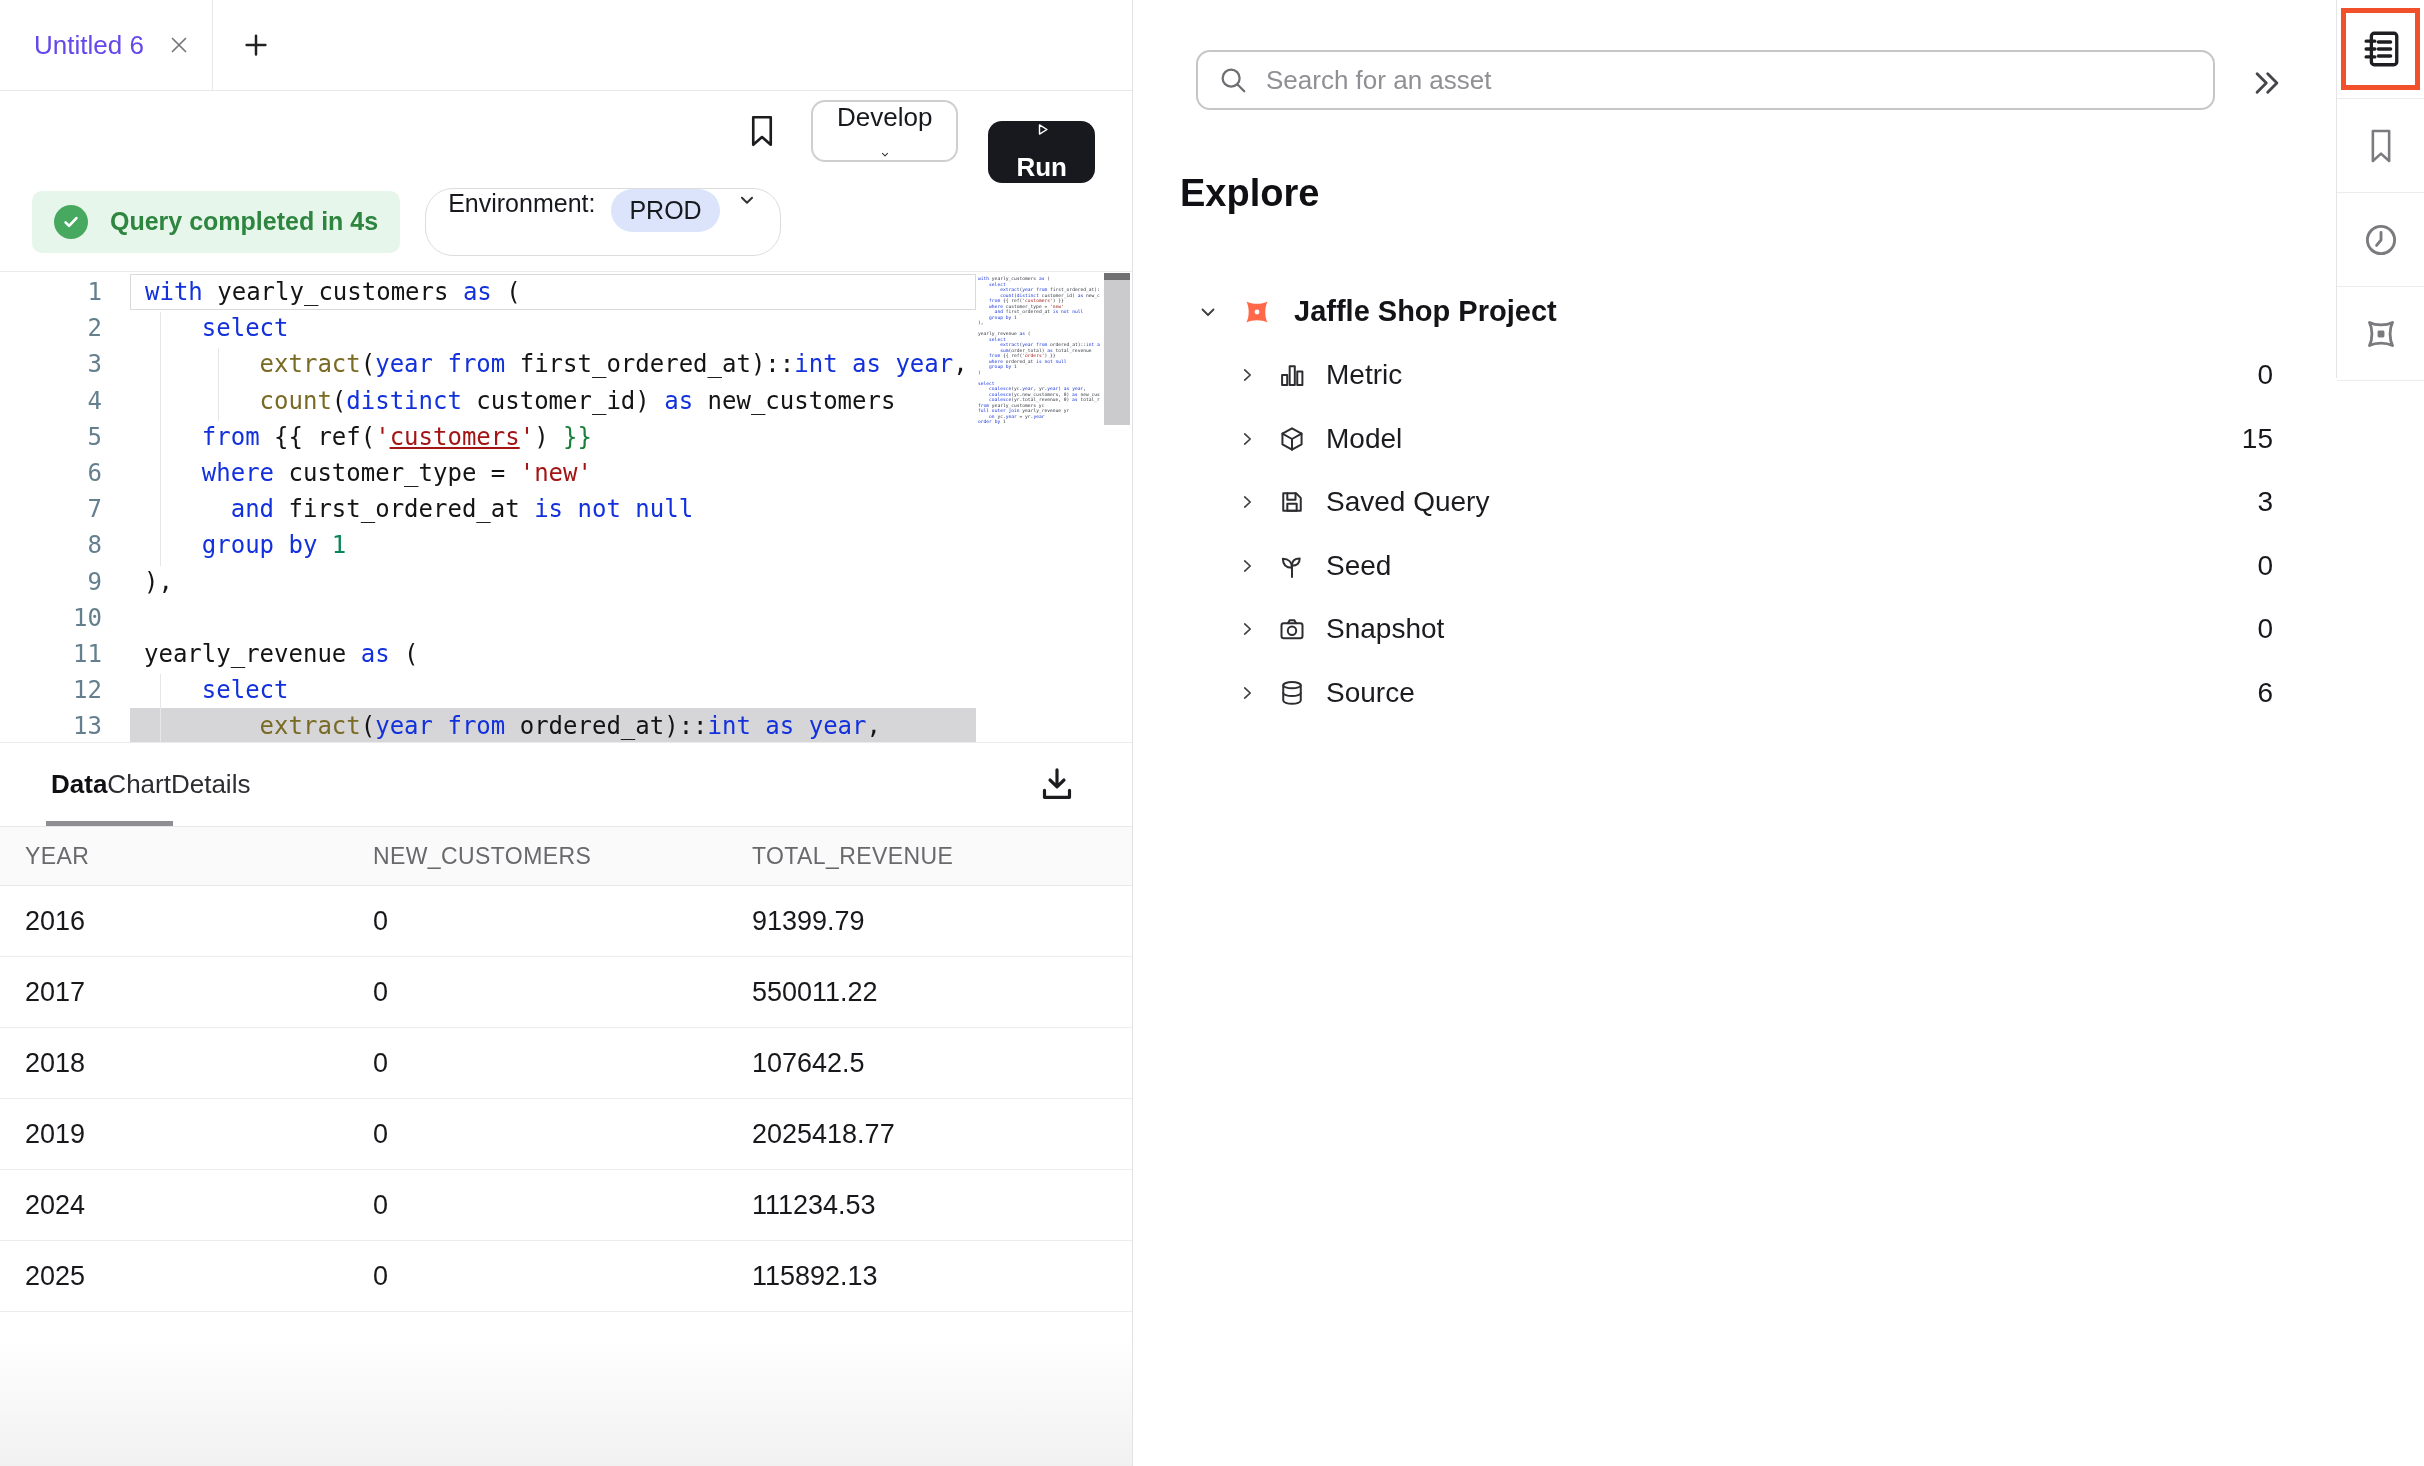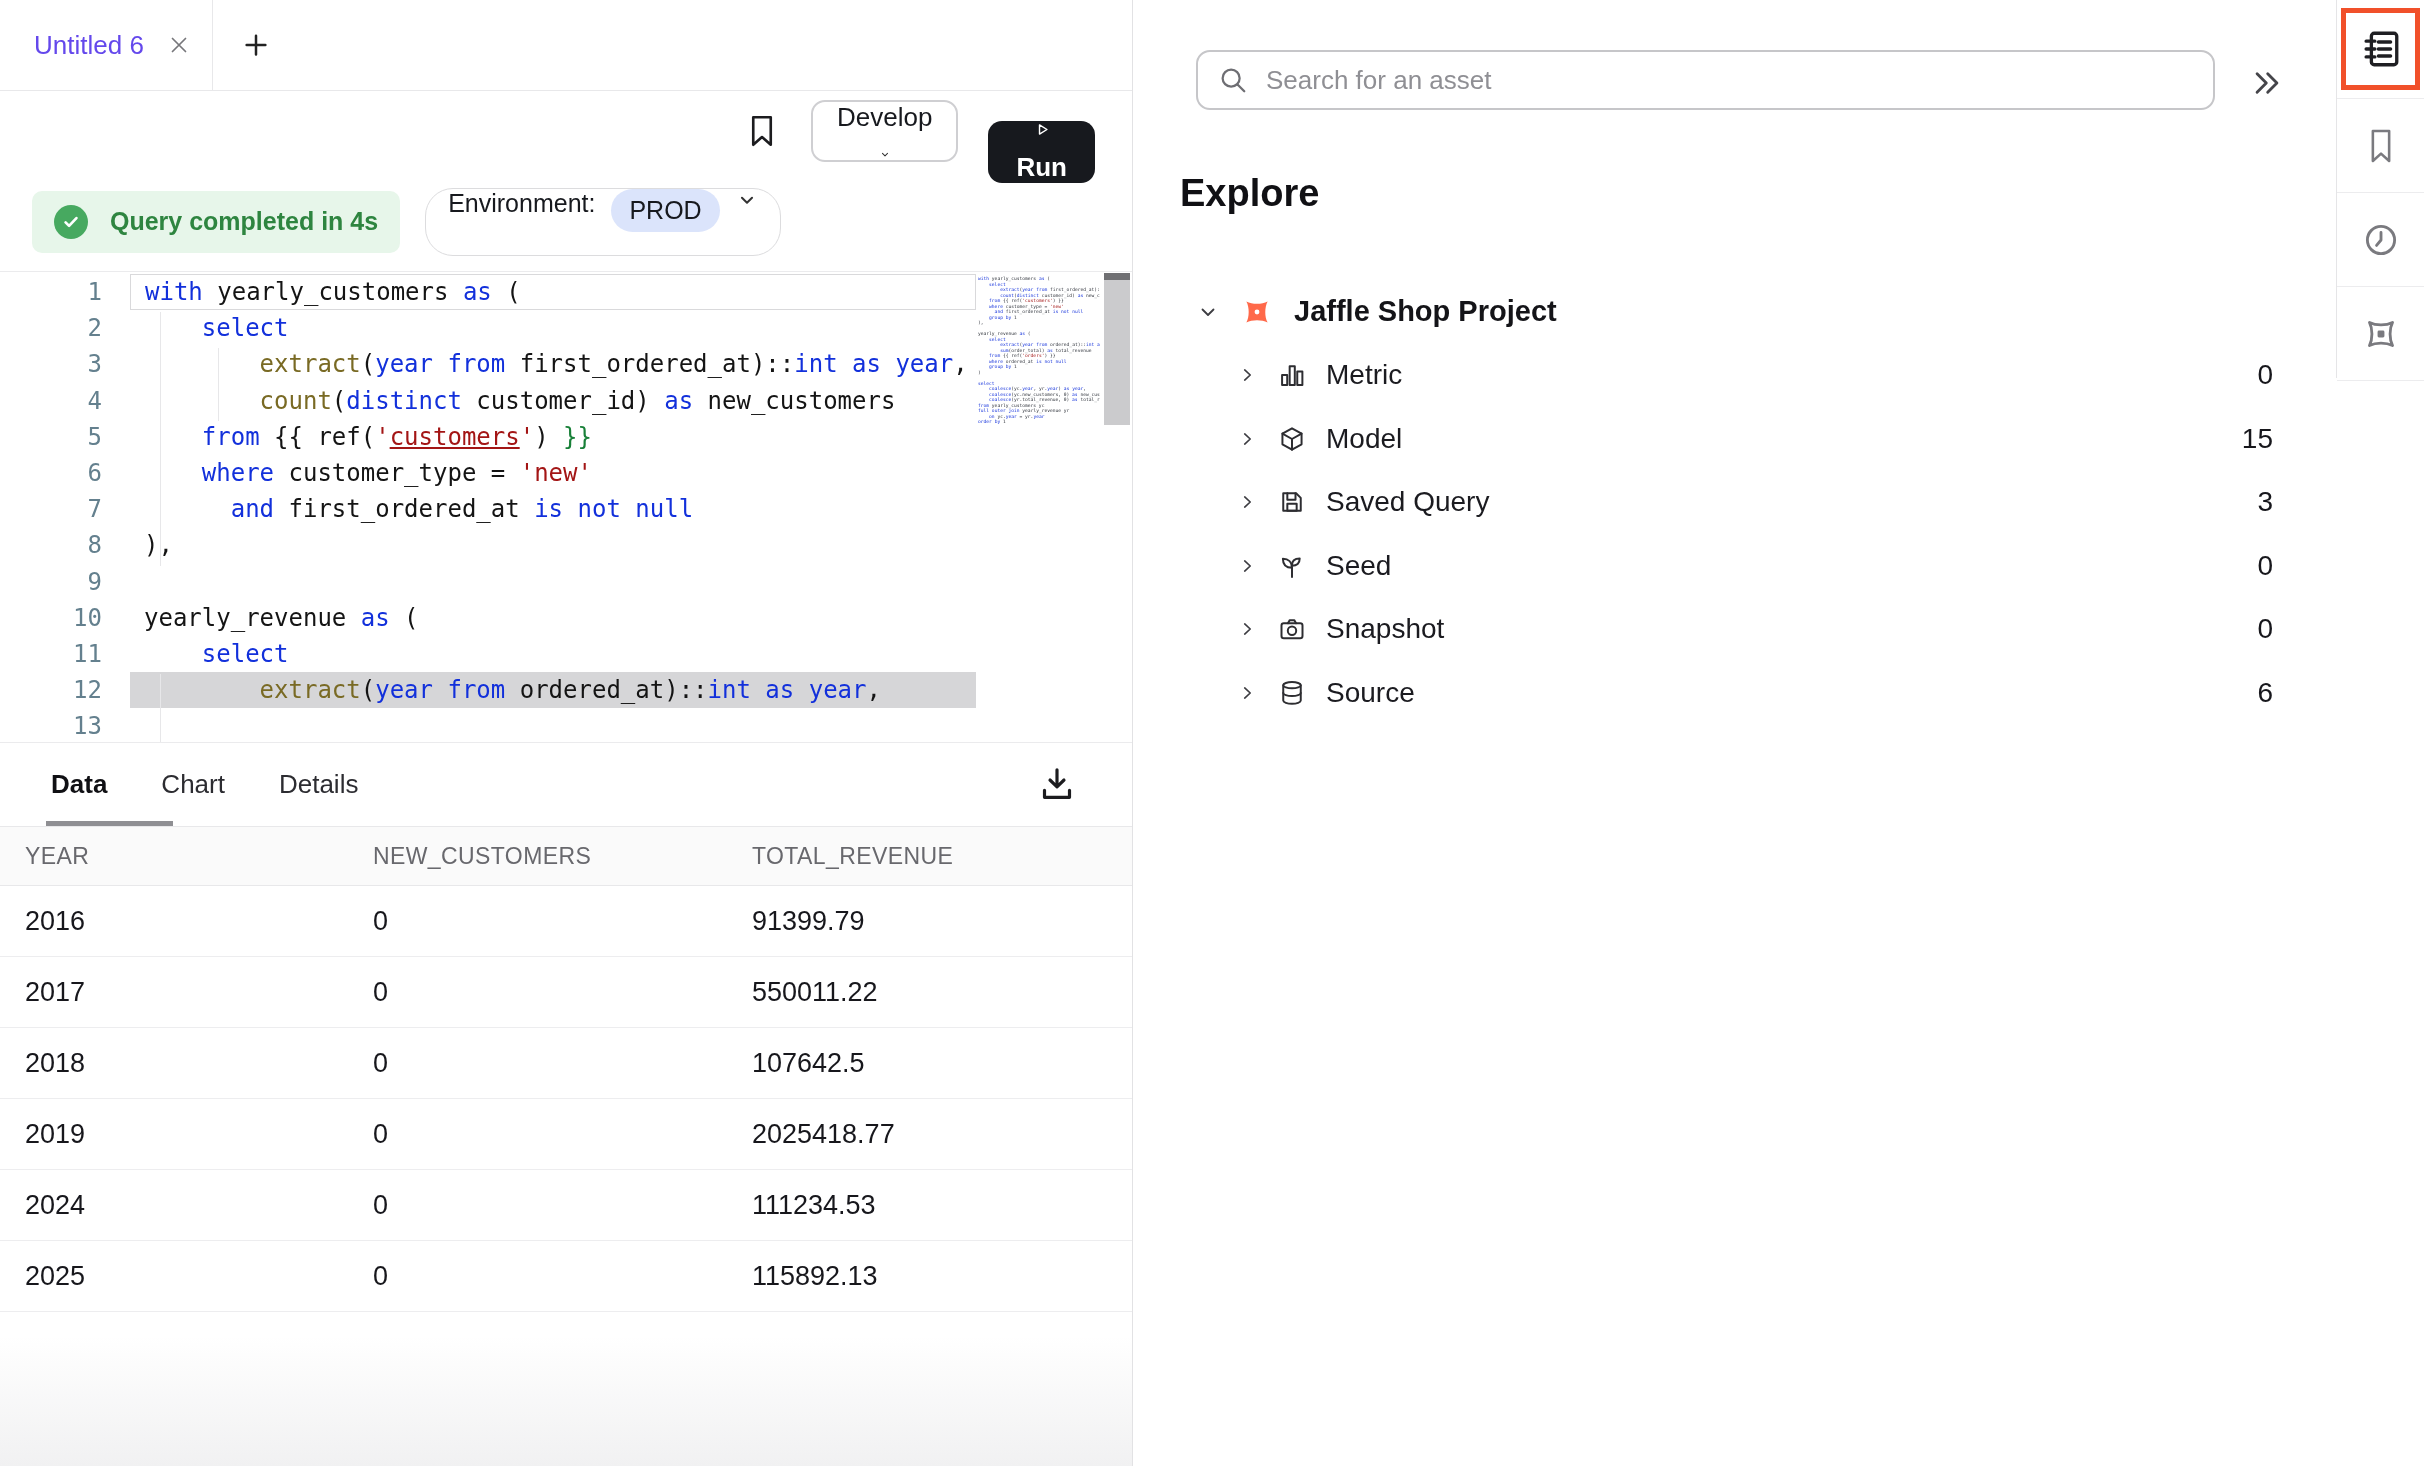--- a/index.html
+++ b/index.html
@@ -40,21 +40,21 @@
   .tk-k{color:#1230db}.tk-f{color:#796a24}.tk-s{color:#a31515}
   .tk-u{color:#a31515;text-decoration:underline}.tk-n{color:#098658}.tk-b{color:#188038}.tk-t{color:#141414}
   .guide{position:absolute;width:1px;background:#e7e7e9;}
   .minimap{position:absolute;left:978px;top:4px;width:122px;overflow:hidden;}
   .minimap pre{margin:0;font-family:"DejaVu Sans Mono",monospace;font-size:4.6px;line-height:5.5px;color:#30343c;}
   .minimap .k{color:#1230db}.minimap .s{color:#a31515}
   .vscroll{position:absolute;left:1104px;top:1px;width:26px;height:152px;background:#cbcbcd;}
   .vscroll-top{position:absolute;left:0;top:0;width:100%;height:7px;background:#707073;}
 
   
-  .results-tabs{position:absolute;left:0;top:742px;right:0;height:84px;border-top:1px solid #ebebed;box-sizing:border-box;display:flex;align-items:center;padding-left:51px;gap:54px;}
+  .results-tabs{position:absolute;left:0;top:742px;right:0;height:84px;border-top:1px solid #ebebed;box-sizing:border-box;display:flex;align-items:center;padding-left:51px;}
   .rtab{font-size:26px;color:#2c2c31;cursor:pointer;}
   .rtab.active{font-weight:700;color:#101014;}
   .tab-underline{position:absolute;left:46px;bottom:0;width:127px;height:5px;background:#8f8f93;}
   .dl-btn{position:absolute;right:51px;top:16px;padding:4px;cursor:pointer;}
 
   .rtable{position:absolute;left:0;top:826px;right:0;}
   .trow{display:flex;align-items:center;height:70px;border-bottom:1px solid #ededef;font-size:27px;color:#17171c;}
   .thead{height:58px;background:#fafafa;border-top:1px solid #e8e8ea;border-bottom:1px solid #e8e8ea;font-size:23px;color:#68686d;font-weight:500;letter-spacing:.4px;}
   .c1{width:373px;padding-left:25px;box-sizing:border-box;}
   .c2{width:379px;}
@@ -160,20 +160,21 @@
           <div>13</div>
         </div>
       <div class="code-lines" id="code-lines">
           <div class="line active"><span class="tk-k">with</span><span class="tk-t"> yearly_customers </span><span class="tk-k">as</span><span class="tk-t"> (</span></div>
           <div class="line"><span class="tk-t">    </span><span class="tk-k">select</span></div>
           <div class="line"><span class="tk-t">        </span><span class="tk-f">extract</span><span class="tk-t">(</span><span class="tk-k">year</span><span class="tk-t"> </span><span class="tk-k">from</span><span class="tk-t"> first_ordered_at)::</span><span class="tk-k">int</span><span class="tk-t"> </span><span class="tk-k">as</span><span class="tk-t"> </span><span class="tk-k">year</span><span class="tk-t">,</span></div>
           <div class="line"><span class="tk-t">        </span><span class="tk-f">count</span><span class="tk-t">(</span><span class="tk-k">distinct</span><span class="tk-t"> customer_id) </span><span class="tk-k">as</span><span class="tk-t"> new_customers</span></div>
           <div class="line"><span class="tk-t">    </span><span class="tk-k">from</span><span class="tk-t"> {{ ref(</span><span class="tk-s">'</span><span class="tk-u">customers</span><span class="tk-s">'</span><span class="tk-t">) </span><span class="tk-b">}}</span></div>
           <div class="line"><span class="tk-t">    </span><span class="tk-k">where</span><span class="tk-t"> customer_type = </span><span class="tk-s">'new'</span></div>
           <div class="line"><span class="tk-t">      </span><span class="tk-k">and</span><span class="tk-t"> first_ordered_at </span><span class="tk-k">is</span><span class="tk-t"> </span><span class="tk-k">not</span><span class="tk-t"> </span><span class="tk-k">null</span></div>
+          <div class="line"><span class="tk-t">    </span><span class="tk-k">group</span><span class="tk-t"> </span><span class="tk-k">by</span><span class="tk-t"> </span><span class="tk-n">1</span></div>
           <div class="line"><span class="tk-t">),</span></div>
           <div class="line"></div>
           <div class="line"><span class="tk-t">yearly_revenue </span><span class="tk-k">as</span><span class="tk-t"> (</span></div>
           <div class="line"><span class="tk-t">    </span><span class="tk-k">select</span></div>
           <div class="line sel"><span class="tk-t">        </span><span class="tk-f">extract</span><span class="tk-t">(</span><span class="tk-k">year</span><span class="tk-t"> </span><span class="tk-k">from</span><span class="tk-t"> ordered_at)::</span><span class="tk-k">int</span><span class="tk-t"> </span><span class="tk-k">as</span><span class="tk-t"> </span><span class="tk-k">year</span><span class="tk-t">,</span></div>
         </div>
       <div class="guide" style="left:160px;top:40px;height:254px"></div>
       <div class="guide" style="left:218px;top:76px;height:73px"></div>
       <div class="guide" style="left:160px;top:402px;height:69px"></div>
       <div class="minimap">

